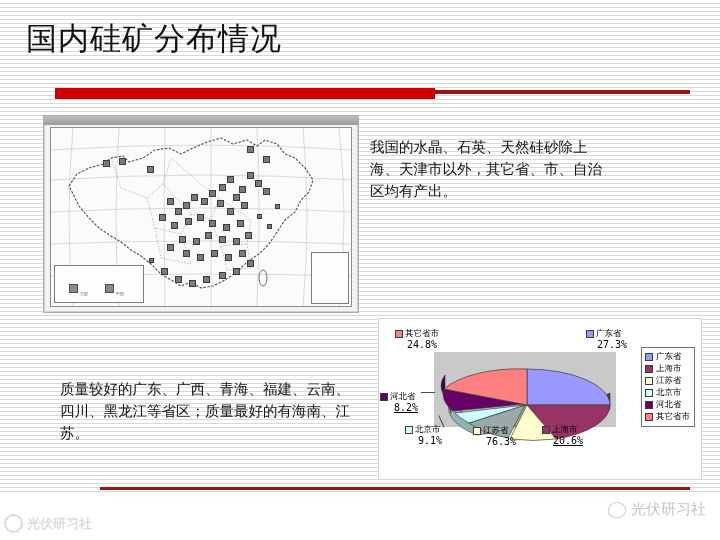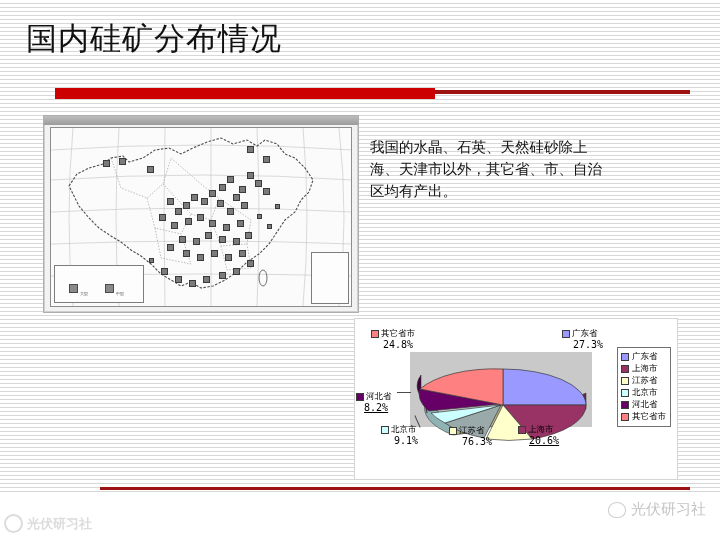--- a/index.html
+++ b/index.html
@@ -75,21 +75,21 @@
   
   .txt{
     font-family:"DejaVu Serif","Liberation Serif",serif;
     color:#111111;font-size:14.5px;line-height:22px;
   }
   .text-right{position:absolute;left:370px;top:136px;width:240px;}
   .text-bottom{position:absolute;left:60px;top:378px;width:300px;}
 
   
   .chart-panel{
-    position:absolute;left:354px;top:318px;width:322px;height:160px;
+    position:absolute;left:378px;top:318px;width:322px;height:160px;
     background:#ffffff;border:1px solid #d4d4d4;
   }
   .chart-plotbg{
     position:absolute;left:55px;top:33px;width:182px;height:75px;
     background:#c9c9c9;
   }
   .pie-wrap{position:absolute;left:46px;top:24px;width:205px;height:100px;}
   .legend-box{
     position:absolute;right:6px;top:28px;
     border:1px solid #707070;background:#ffffff;
@@ -240,20 +240,21 @@
         <span class="lgt" style="left:25px;">大型</span>
         <span class="lg" style="left:50px;"></span>
         <span class="lgt" style="left:61px;">中型</span>
       </div>
       <div class="map-insert"></div>
     </div>
   </div>
 
   <div class="txt text-right">我国的水晶、石英、天然硅砂除上海、天津市以外，其它省、市、自治区均有产出。</div>
 
+  <div class="txt text-bottom">质量较好的广东、广西、青海、福建、云南、四川、黑龙江等省区；质量最好的有海南、江苏。</div>
 
   <div class="chart-panel">
     <div class="chart-plotbg"></div>
 
     <div class="pie-wrap">
       <svg width="205" height="100" viewBox="0 0 205 100">
 
         <path d="M102,78 L102,62 A83,36 0 0,0 185,50 L185,66 A83,36 0 0,1 102,78 Z" fill="#6b2448" stroke="#3a3a3a" stroke-width="0.6"></path>
         <path d="M102,78 L102,62 A83,36 0 0,1 52,76 L52,92 A83,36 0 0,0 102,78 Z" fill="#b3b386" stroke="#3a3a3a" stroke-width="0.6"></path>
         <path d="M52,76 L52,92 A83,36 0 0,1 25,58 L25,42 A83,36 0 0,0 52,76 Z" fill="#8fb3b3" stroke="#3a3a3a" stroke-width="0.6"></path>
@@ -311,21 +312,21 @@
         <span>北京市</span>
         </span>
       <span class="dl-pct" style="margin-left:13px;">9.1%</span>
     </div>
 
     <div class="dl" style="left:1px;top:72px;">
       <span class="dl-head">
           <span class="dl-sw" style="background:#660066;"></span>
         <span>河北省</span>
         </span>
-      <span class="dl-pct" style="margin-left:8px;text-decoration:underline;">8.2%</span>
+      <span class="dl-pct" style="margin-left:14px;text-decoration:underline;">8.2%</span>
     </div>
 
     <div class="legend-box">
       <div class="legend-row">
         <span class="legend-sw" style="background:#9999ff;"></span>
         <span>广东省</span>
       </div>
       <div class="legend-row">
         <span class="legend-sw" style="background:#993366;"></span>
         <span>上海市</span>

